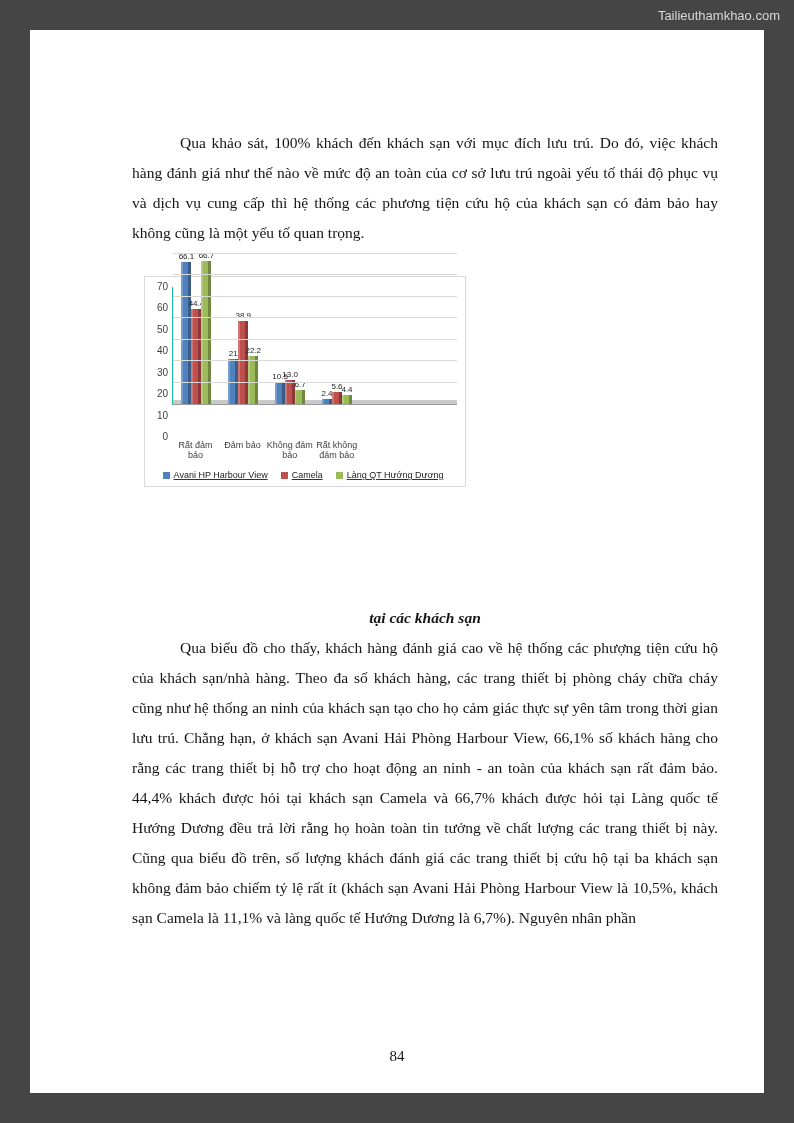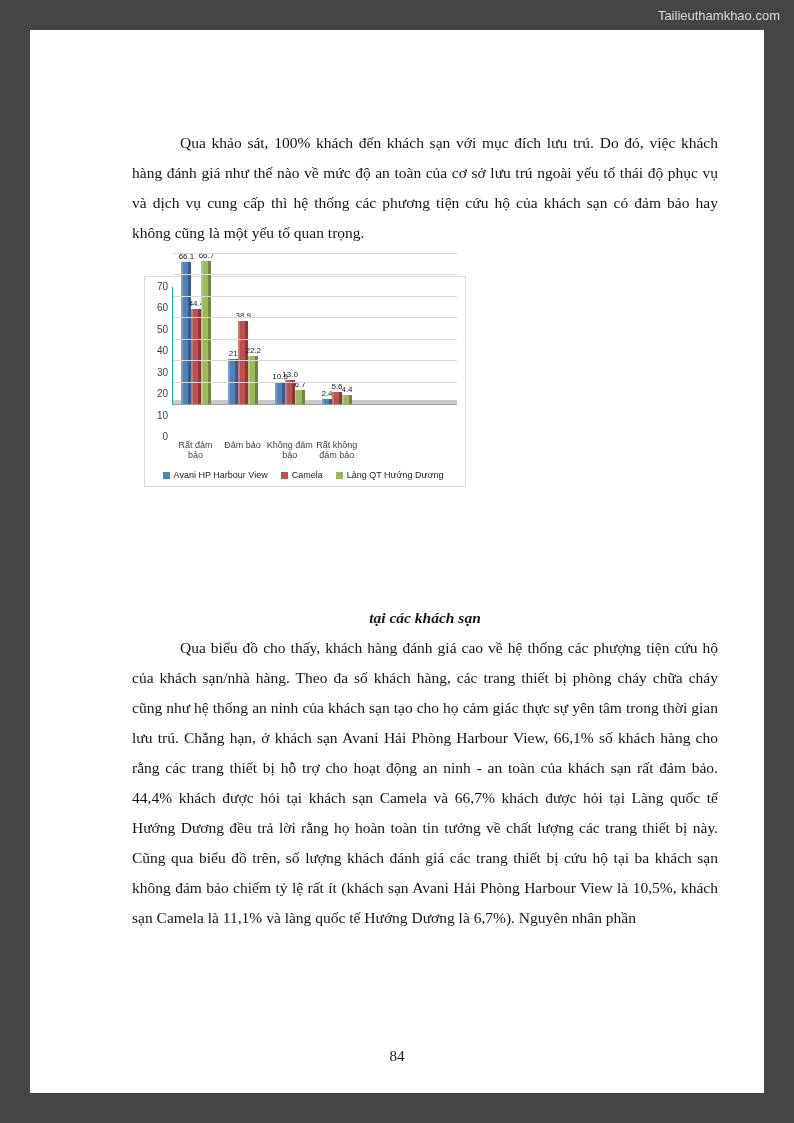--- a/index.html
+++ b/index.html
@@ -119,20 +119,21 @@
     font-size: 9px;
     line-height: 10px;
     color: #3f3f3f;
   }
   .legend {
     margin-top: 10px;
     display: flex;
     justify-content: center;
     align-items: center;
     gap: 13px;
+    text-decoration: underline;
   }
   .legend-item { display: flex; align-items: center; }
   .legend-swatch {
     width: 7px; height: 7px;
     display: inline-block;
     margin-right: 4px;
     flex: 0 0 7px;
   }
   .legend-label { font-size: 9px; color: #222; white-space: nowrap; }
   

